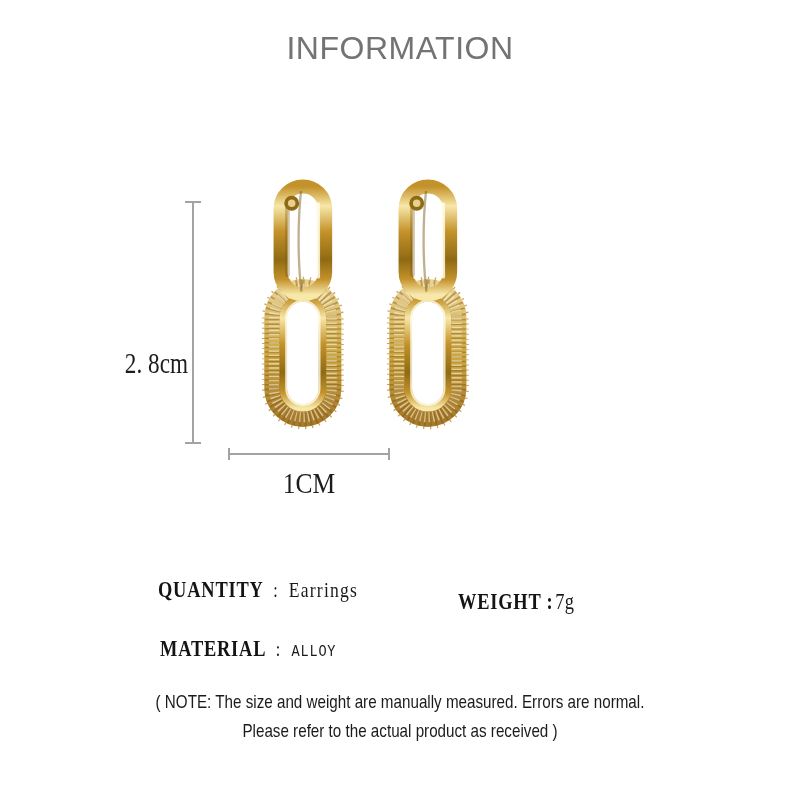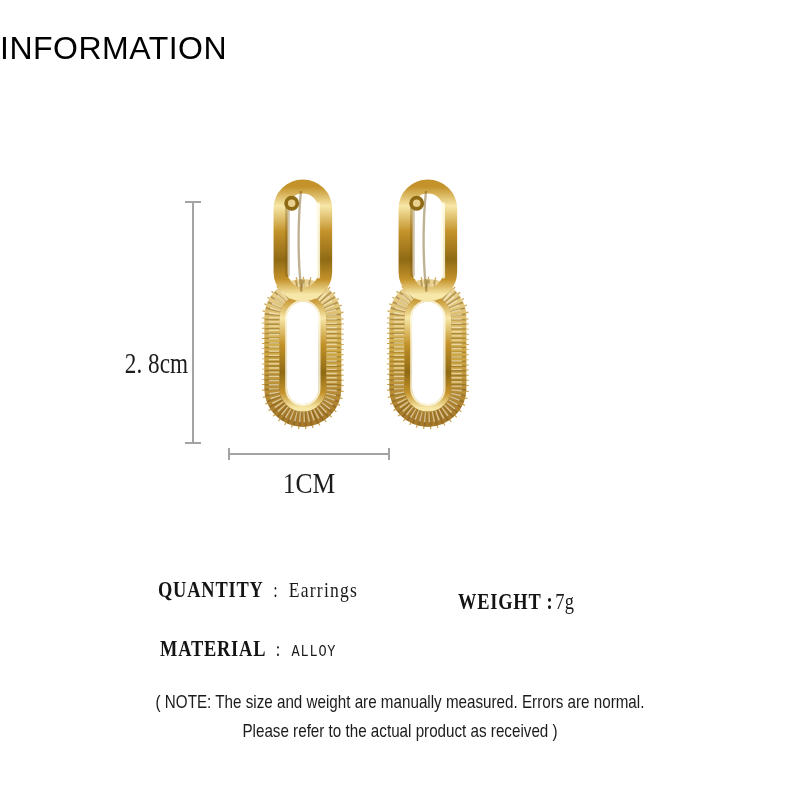--- a/index.html
+++ b/index.html
@@ -1,22 +1,22 @@
 <!DOCTYPE html>
 <html><head>
 <meta charset="utf-8">
 <style>
   * { margin:0; padding:0; box-sizing:border-box; }
   html,body { width:800px; height:800px; background:#ffffff; overflow:hidden; }
   body { position:relative; font-family:"Liberation Sans", sans-serif; color:#141414; }
 
   .page-title{
     position:absolute; top:30px; left:0; width:800px;
-    font-size:32px; font-weight:500;
-    letter-spacing:.5px; color:#000000;
+    text-align:center; font-size:32px; font-weight:500;
+    letter-spacing:.5px; color:#737373;
   }
 
   
   .photo-svg{ position:absolute; left:225px; top:168px; }
 
   .bead-spikes{ fill:none; stroke:#caa24a; stroke-width:26px; stroke-dasharray:1 4.5; opacity:.95; }
   .bead-base  { fill:none; stroke:url(#gradBead); stroke-width:21px; }
   .bead-dots  { fill:none; stroke:rgba(122,88,22,.45); stroke-width:20px; stroke-dasharray:1.6 3.4; }
   .bead-speck { fill:none; stroke:rgba(255,250,224,.55); stroke-width:11px; stroke-dasharray:1.5 3; }
   .oval-rim   { fill:none; stroke:url(#gradGold); stroke-width:8px; }

